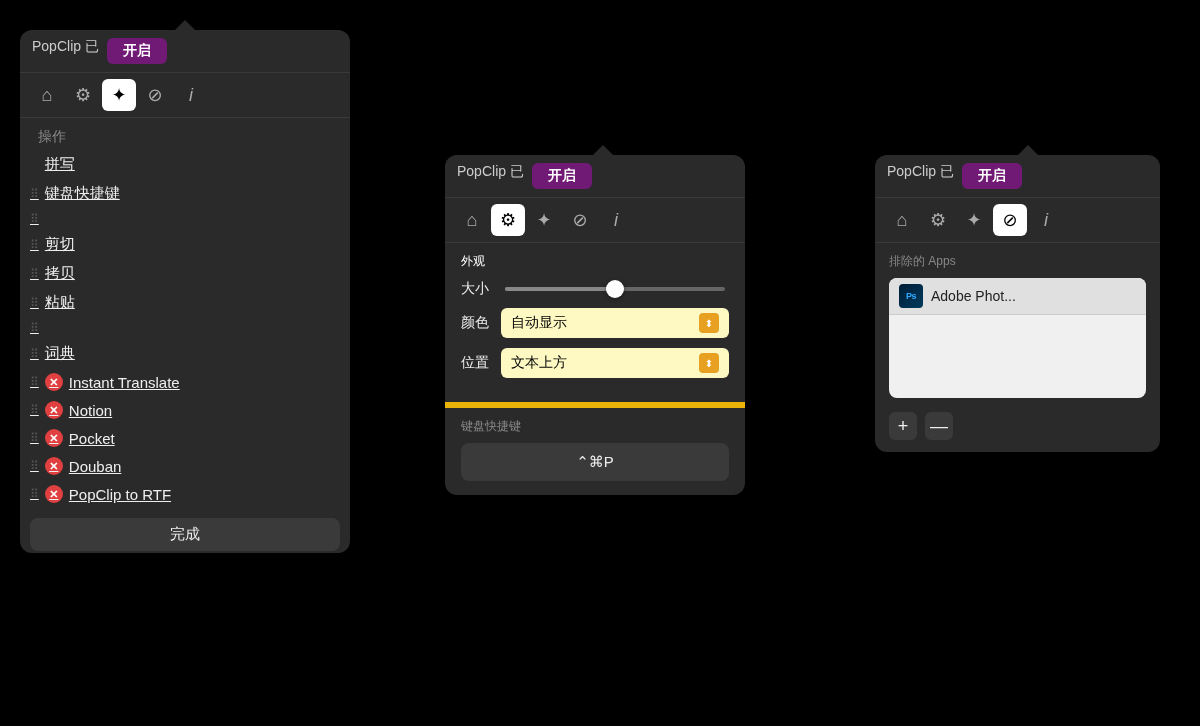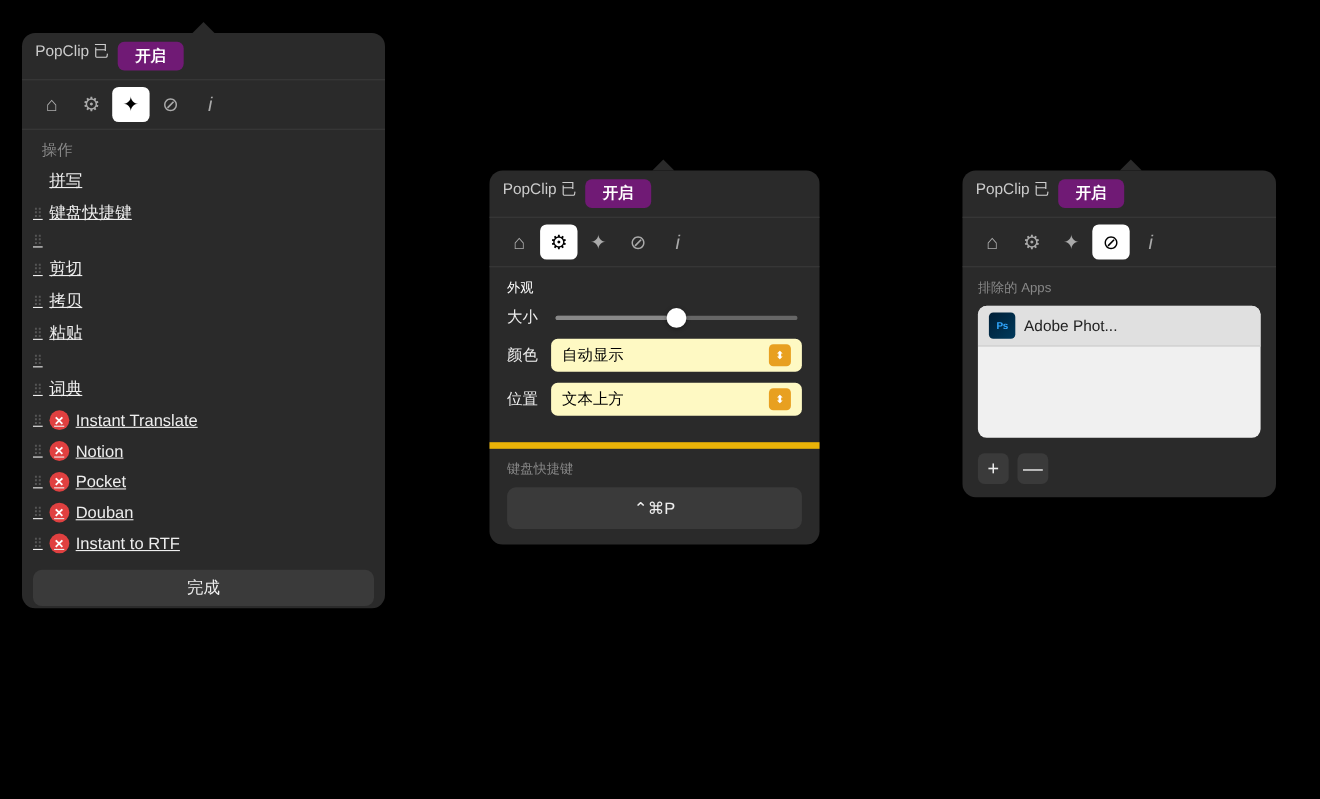--- a/index.html
+++ b/index.html
@@ -453,21 +453,21 @@
 
     <li class="ext-item">
       <span class="drag-handle">⠿</span>
       <span class="remove-icon">✕</span>
       <span class="ext-label">Douban</span>
     </li>
 
     <li class="ext-item">
       <span class="drag-handle">⠿</span>
       <span class="remove-icon">✕</span>
-      <span class="ext-label">Instant to RTF</span>
+      <span class="ext-label">PopClip to RTF</span>
     </li>
   </ul>
   <button class="done-btn">完成</button>
 </div>
 
 <div class="popclip-panel" id="panel2">
   <div class="panel-header">
     <span class="panel-title">PopClip 已</span>
     <button class="toggle-btn active">开启</button>
   </div>

